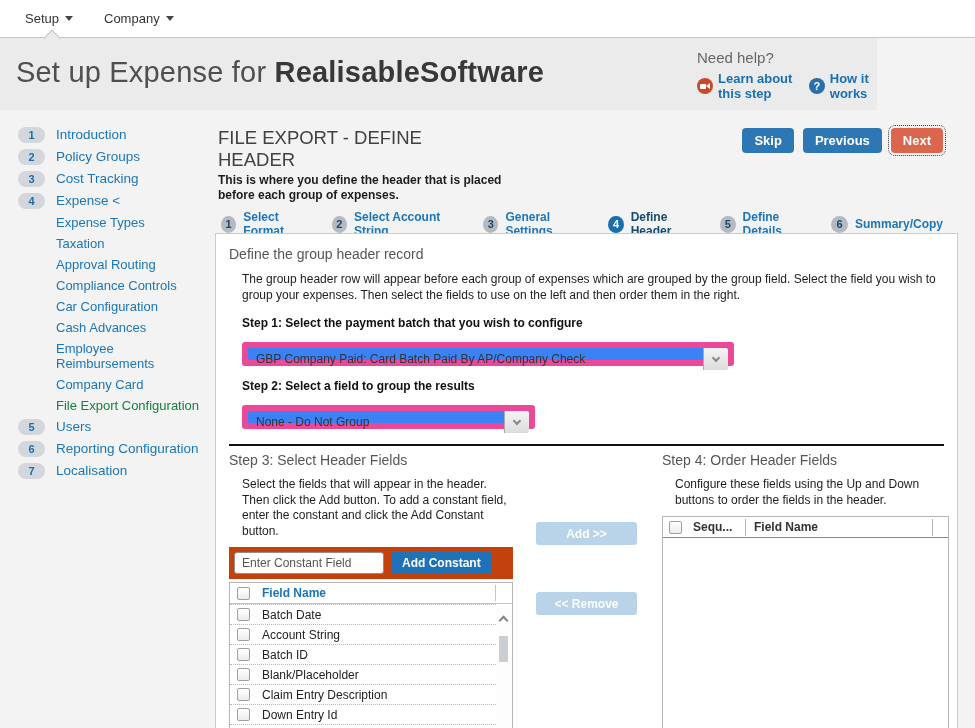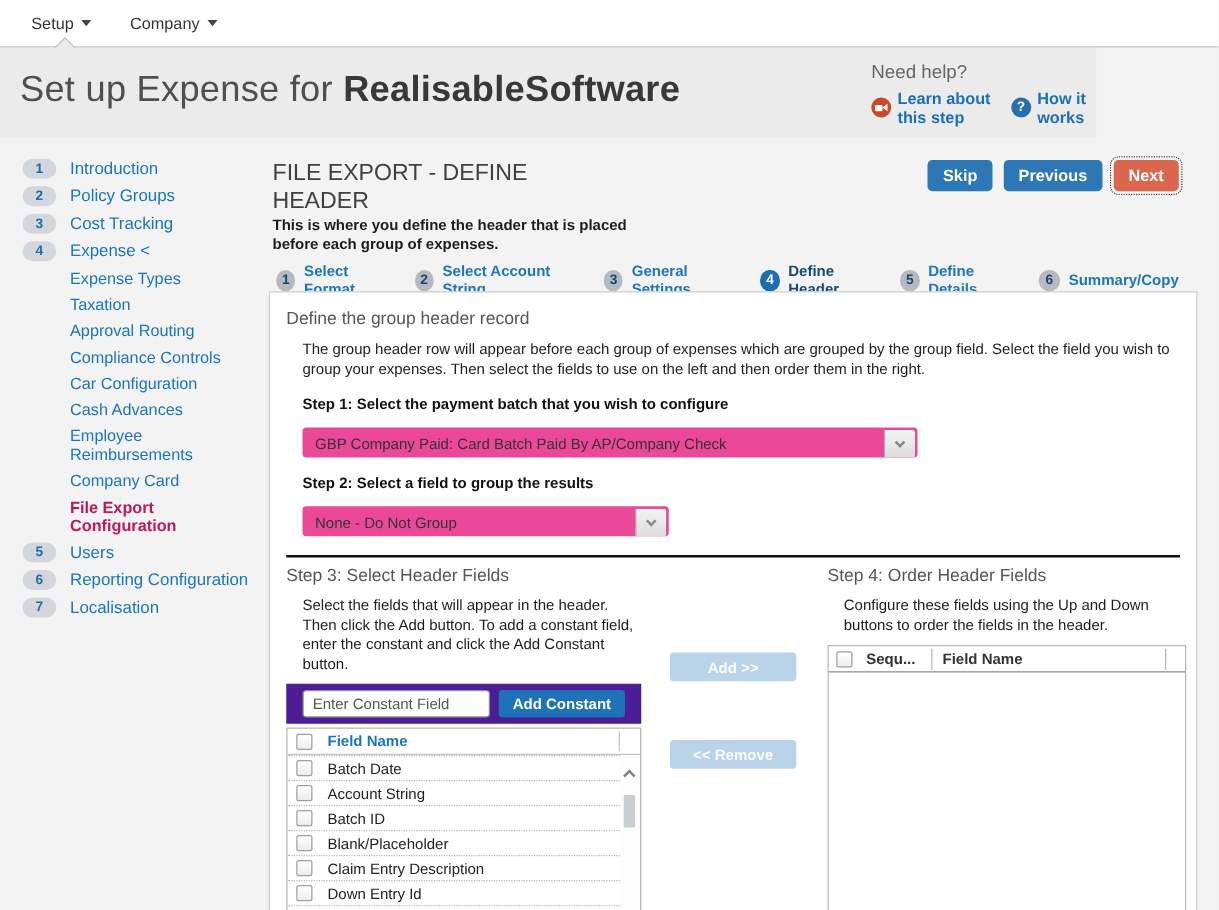--- a/index.html
+++ b/index.html
@@ -28,21 +28,21 @@
   .vid-icon u { position:absolute; left:9px; top:5px; width:0; height:0; border-top:3px solid transparent; border-bottom:3px solid transparent; border-right:4px solid #fff; }
   .q-icon { width:16px; height:16px; border-radius:50%; background:#2a6fad; color:#fff; font-size:11px; font-weight:700; text-align:center; line-height:16px; flex:0 0 16px; }
 
   
   .sidebar { position:absolute; left:0; top:110px; width:215px; padding:17px 0 0 18px; }
   .side-item { display:flex; align-items:flex-start; gap:11px; margin-bottom:6px; cursor:pointer; }
   .pill { flex:0 0 27px; height:16px; border-radius:8px; background:#d3d7db; color:#1a6fa8; font-size:11px; font-weight:700; text-align:center; line-height:16px; margin-top:0px; }
   .side-label { font-size:13.5px; color:#1a75bc; line-height:16px; padding-top:0px; }
   .side-sub { margin:2px 0 4px 38px; width:150px; }
   .side-sub .sub-item { font-size:13px; color:#1a75bc; line-height:15px; margin-bottom:6px; cursor:pointer; }
-  .side-sub .sub-item.active { color:#be185d; font-weight:700; cursor:default; }
+  .side-sub .sub-item.active { color:#15803d; font-weight:400; cursor:default; }
 
   
   .main { position:absolute; left:215px; top:110px; width:745px; height:618px; }
   .page-title { position:absolute; left:3px; top:17px; width:280px; font-size:18.5px; color:#414141; line-height:22px; }
   .page-sub { position:absolute; left:3px; top:63px; width:310px; font-size:12px; font-weight:700; color:#1d1d1d; line-height:15px; }
   .nav-buttons { position:absolute; right:17px; top:18px; display:flex; gap:9px; }
   .btn { border:none; border-radius:4px; font-family:inherit; font-size:13px; font-weight:700; color:#fff; padding:5px 12px; cursor:pointer; }
   .btn-blue { background:#2e77b5; }
   .btn-next { background:#d9664d; outline:1px dotted #3a3a3a; outline-offset:2px; }
 
@@ -51,39 +51,39 @@
   .step-circle { width:17px; height:17px; border-radius:50%; background:#b4bac0; color:#17486d; font-size:11px; font-weight:700; text-align:center; line-height:17px; }
   .step-label { font-size:12px; font-weight:700; color:#1c76bd; }
   .step.active .step-circle { background:#1b6fad; color:#fff; }
   .step.active .step-label { color:#174a70; }
 
   
   .panel { position:absolute; left:0; top:123px; width:743px; height:610px; background:#fff; border:1px solid #cccccc; padding:12px 13px; overflow:hidden; }
   .panel-h { font-size:14px; color:#555; }
   .panel-intro { margin:9px 0 0 13px; width:702px; font-size:12px; color:#1d1d1d; line-height:16px; }
   .flabel { margin:13px 0 5px 13px; font-size:12px; font-weight:700; color:#111; }
-  .selectbox { position:relative; margin-left:13px; height:24px; border:2px solid #ec4899; border-radius:3px; background:#ec4899; font-size:12px; color:#333; line-height:22px; padding-left:8px; cursor:pointer;margin-top:12px; }
+  .selectbox { position:relative; margin-left:13px; height:24px; border:6px solid #ec4899; border-radius:3px; background:#3b82f6; font-size:12px; color:#333; line-height:22px; padding-left:8px; cursor:pointer;margin-top:12px; }
   .sel1 { width:492px; }
   .sel2 { width:293px; }
   .sel-arrow { position:absolute; right:0; top:0; width:25px; height:22px; border-left:1px solid #aaa; border-radius:0 2px 2px 0; background:linear-gradient(#f4f4f4,#dcdcdc); display:flex; align-items:center; justify-content:center; }
   .chev { display:inline-block; width:7px; height:7px; border-left:2px solid #7e868d; border-top:2px solid #7e868d; }
   .chev.up { transform:rotate(45deg); }
   .sel-arrow .chev { width:6px; height:6px; border-color:#8a8a8a; transform:rotate(225deg); margin-top:-3px; }
   .blackline { height:2px; background:#111; margin-top:15px; }
 
   .cols { display:flex; margin-top:6px; }
   .col-left { width:284px; }
   .col-mid { width:101px; margin:0 25px 0 23px; }
   .col-right { width:287px; }
   .col-h { font-size:14px; color:#555; }
   .col-desc { margin:9px 0 8px 13px; font-size:12px; color:#1d1d1d; line-height:15.5px; }
   .col-left .col-desc { width:272px; }
   .col-right .col-desc { width:282px; }
 
-  .constant-bar { background:#4c1d95; padding:5px 5px; display:flex; align-items:center; gap:7px;justify-content:center; }
+  .constant-bar { background:#c2410c; padding:5px 5px; display:flex; align-items:center; gap:7px; }
   .constant-input { width:150px; height:22px; border:1px solid #8f8f8f; border-radius:3px; font-family:inherit; font-size:12px; color:#333; padding:0 7px; }
   .constant-input::placeholder { color:#555; }
   .btn-constant { height:22px; background:#1f72b8; border:none; border-radius:3px; color:#fff; font-family:inherit; font-size:12px; font-weight:700; padding:0 11px; cursor:pointer; }
 
   .fieldlist { position:relative; margin-top:3px; border:1px solid #b5b5b5; height:172px; background:#fff; overflow:hidden; }
   .fl-header { position:relative; height:21px; border-bottom:1px solid #c3c3c3; display:flex; align-items:center; padding-left:7px; gap:12px; }
   .fl-header .hd { font-size:12px; font-weight:700; color:#1a75bc; }
   .fl-hdiv { position:absolute; right:16px; top:2px; bottom:2px; width:1px; background:#c3c3c3; }
   .cb { width:13px; height:13px; border:1px solid #9aa0a6; border-radius:2px; background:linear-gradient(#fff,#ececec); flex:0 0 13px; cursor:pointer; }
   .fl-row { height:20px; display:flex; align-items:center; padding-left:7px; gap:12px; margin-right:16px; border-top:1px dotted #b9b9b9; cursor:pointer; }

